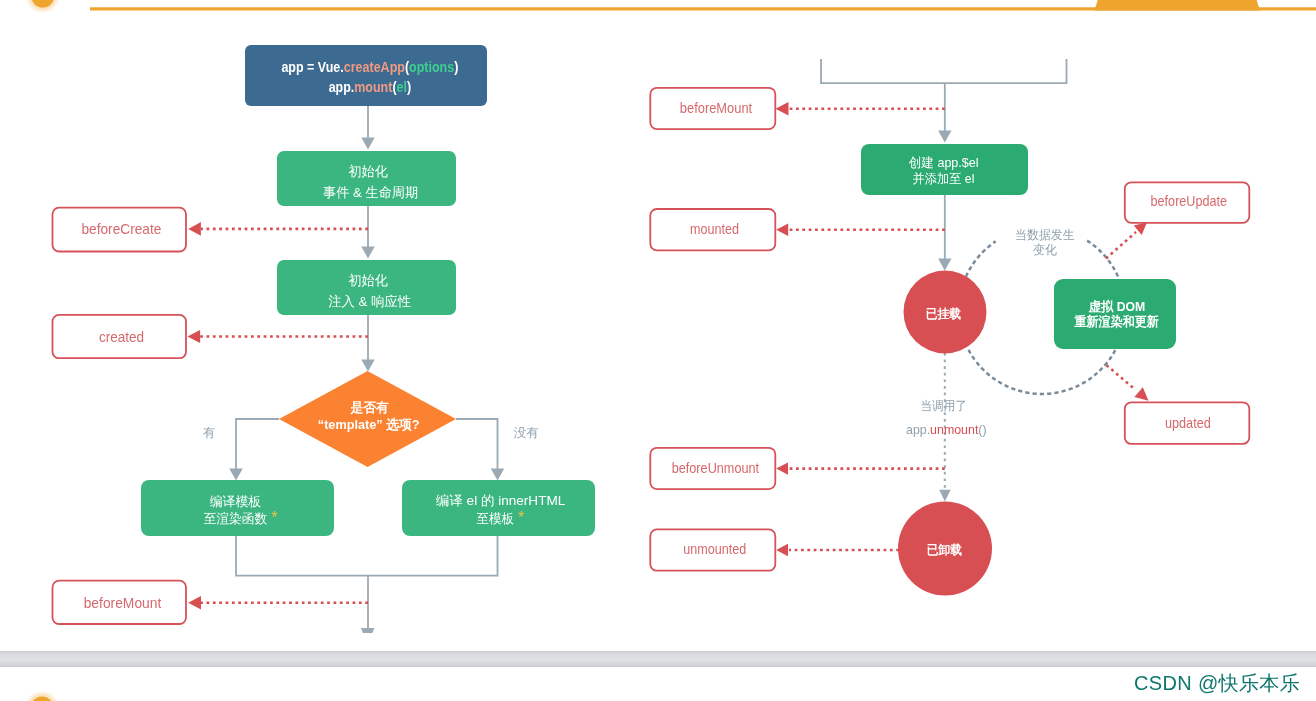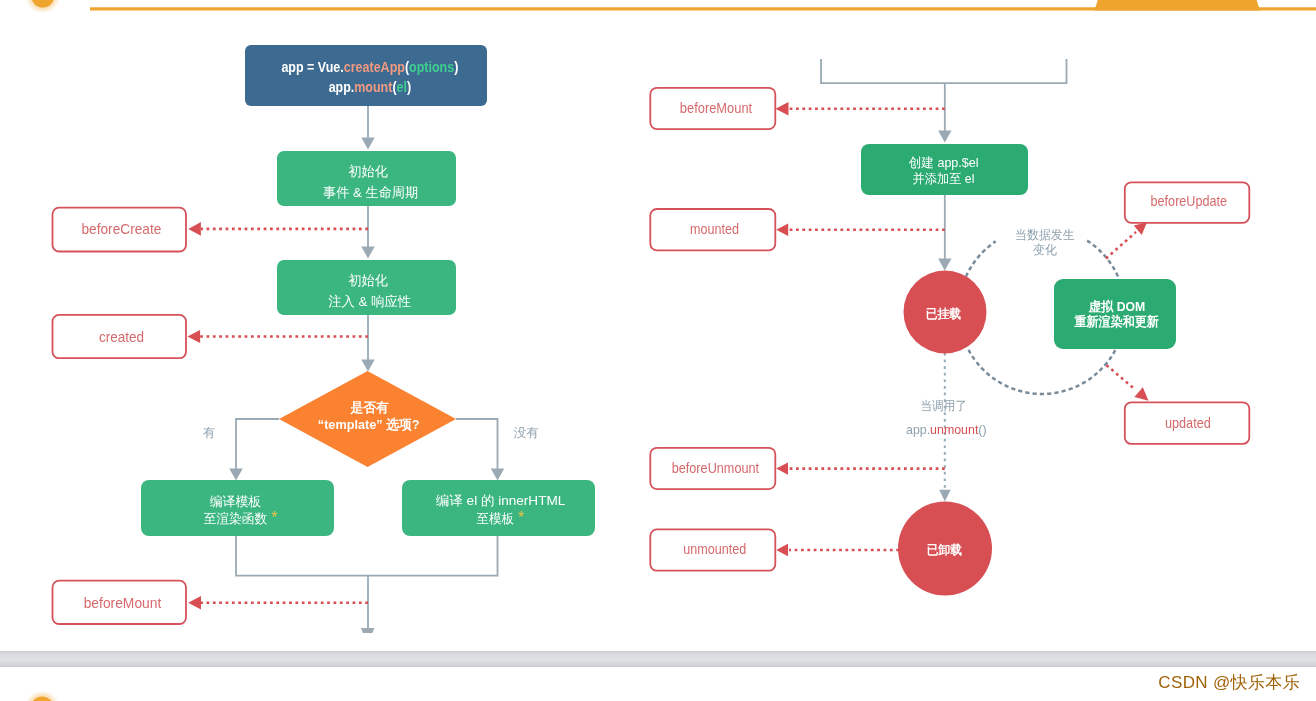--- a/index.html
+++ b/index.html
@@ -1,20 +1,20 @@
 <!DOCTYPE html>
 <html><head>
 <meta charset="utf-8">
 <title>Vue 3 Lifecycle Diagram</title>
 <style>
   html,body{margin:0;padding:0;background:#ffffff;}
   body{width:1316px;height:701px;font-family:"Liberation Sans","DejaVu Sans",sans-serif;overflow:hidden;position:relative;}
   #stage{position:absolute;left:0;top:0;width:1316px;height:656px;background:#fff;}
   svg{display:block;}
-  #watermark{position:absolute;right:16px;top:671.5px;font-size:17px;color:#a16207;letter-spacing:.35px;white-space:nowrap;line-height:22px;}
+  #watermark{position:absolute;right:16px;top:671.5px;font-size:20px;color:#0f766e;letter-spacing:.35px;white-space:nowrap;line-height:22px;}
   #graybar{position:absolute;left:0;top:651px;width:1316px;height:16px;
      background:linear-gradient(to bottom,#c9cacd 0%,#dcdde0 22%,#e0e1e4 55%,#d2d3d7 88%,#c6c7cb 100%);}
 </style>
 </head>
 <body>
 
 <div id="stage">
   <svg id="diagram" width="1316" height="701">
     <defs>
       <marker id="grayArrow" markerWidth="8" markerHeight="7" refX="0" refY="3.5" orient="auto" markerUnits="strokeWidth">

